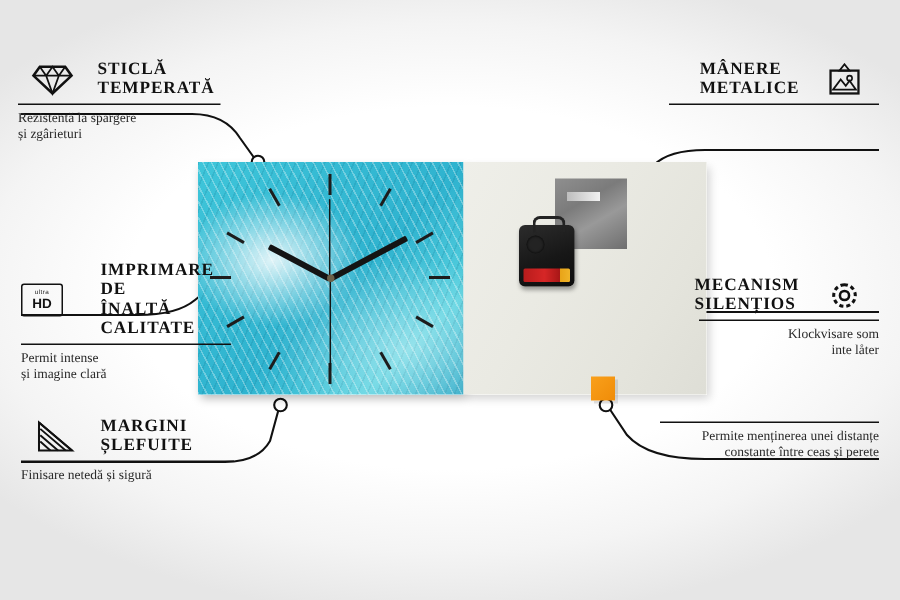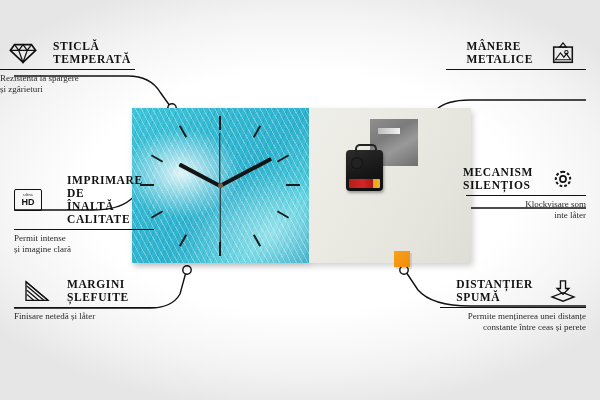--- a/index.html
+++ b/index.html
@@ -144,21 +144,21 @@
       <div class="slot"></div>
     </div>
     <div id="mechanism">
       <div class="loop"></div>
       <div class="dial"></div>
       <div class="battery"></div>
     </div>
     <div id="foam"></div>
   </div>
 
-  <div class="callout left" style="left:0;top:40px;width:135px;">
+  <div class="callout left" style="left:12px;top:40px;width:135px;">
     <div class="co-head">
       <span class="ico">
         <svg viewBox="0 0 32 26">
             <path d="M6 3h20l5 7-15 14L1 10z" fill="none" stroke="currentColor" stroke-width="2"></path>
             <path d="M6 3l5 7 5-7 5 7 5-7M1 10h30M11 10l5 14 5-14" fill="none" stroke="currentColor" stroke-width="1.4"></path>
           </svg>
       </span>
       <span class="co-title">
         <span>STICLĂ</span><br>
         <span>TEMPERATĂ</span>
@@ -199,21 +199,21 @@
             <path d="M3 2L29 24M4 7l20 17M4 12l14 12M4 17l8 7" stroke="currentColor" stroke-width="1.5" fill="none"></path>
           </svg>
       </span>
       <span class="co-title">
         <span>MARGINI</span><br>
         <span>ȘLEFUITE</span>
       </span>
     </div>
     <div class="co-rule"></div>
     <div class="co-desc">
-      <span>Finisare netedă și låter</span>
+      <span>Finisare netedă și sigură</span>
     </div>
   </div>
 
   <div class="callout right" style="left:446px;top:40px;width:140px;">
     <div class="co-head">
       <span class="co-title">
         <span>MÂNERE</span><br>
         <span>METALICE</span>
       </span>
       <span class="ico">
@@ -221,53 +221,41 @@
             <path d="M16 1l4 5H12z" fill="none" stroke="currentColor" stroke-width="1.4"></path>
             <rect x="5" y="6" width="22" height="18" fill="none" stroke="currentColor" stroke-width="1.8"></rect>
             <path d="M7 21l6-8 4 5 3-4 5 7z" fill="none" stroke="currentColor" stroke-width="1.4"></path>
             <circle cx="20" cy="12" r="2" fill="none" stroke="currentColor" stroke-width="1.3"></circle>
           </svg>
       </span>
     </div>
     <div class="co-rule"></div>
   </div>
 
-  <div class="callout right" style="left:466px;top:166px;width:120px;">
+  <div class="callout right" style="left:466px;top:184px;width:120px;">
     <div class="co-head">
       <span class="co-title">
         <span>MECANISM</span><br>
         <span>SILENȚIOS</span>
       </span>
       <span class="ico">
         <svg viewBox="0 0 32 26">
             <path d="M16 4.5a8.5 8.5 0 100 17 8.5 8.5 0 000-17z" fill="none" stroke="currentColor" stroke-width="2.4" stroke-dasharray="3.2 2.4"></path>
             <circle cx="16" cy="13" r="3.6" fill="none" stroke="currentColor" stroke-width="2"></circle>
           </svg>
       </span>
     </div>
     <div class="co-rule"></div>
     <div class="co-desc">
       <span>Klockvisare som</span><br>
       <span>inte låter</span>
     </div>
   </div>
 
   <div class="callout right" style="left:440px;top:278px;width:146px;">
-    <div class="co-head">
-      <span class="co-title">
-        <span>DISTANȚIER</span><br>
-        <span>SPUMĂ</span>
-      </span>
-      <span class="ico">
-        <svg viewBox="0 0 32 26">
-            <path d="M13 1h6v9h4l-7 7-7-7h4z" fill="none" stroke="currentColor" stroke-width="1.6"></path>
-            <path d="M16 15l13 5-13 5-13-5z" fill="none" stroke="currentColor" stroke-width="1.6"></path>
-          </svg>
-      </span>
-    </div>
     <div class="co-rule"></div>
     <div class="co-desc">
       <span>Permite menținerea unei distanțe</span><br>
       <span>constante între ceas și perete</span>
     </div>
   </div>
 
 </div>
 
 </body></html>

